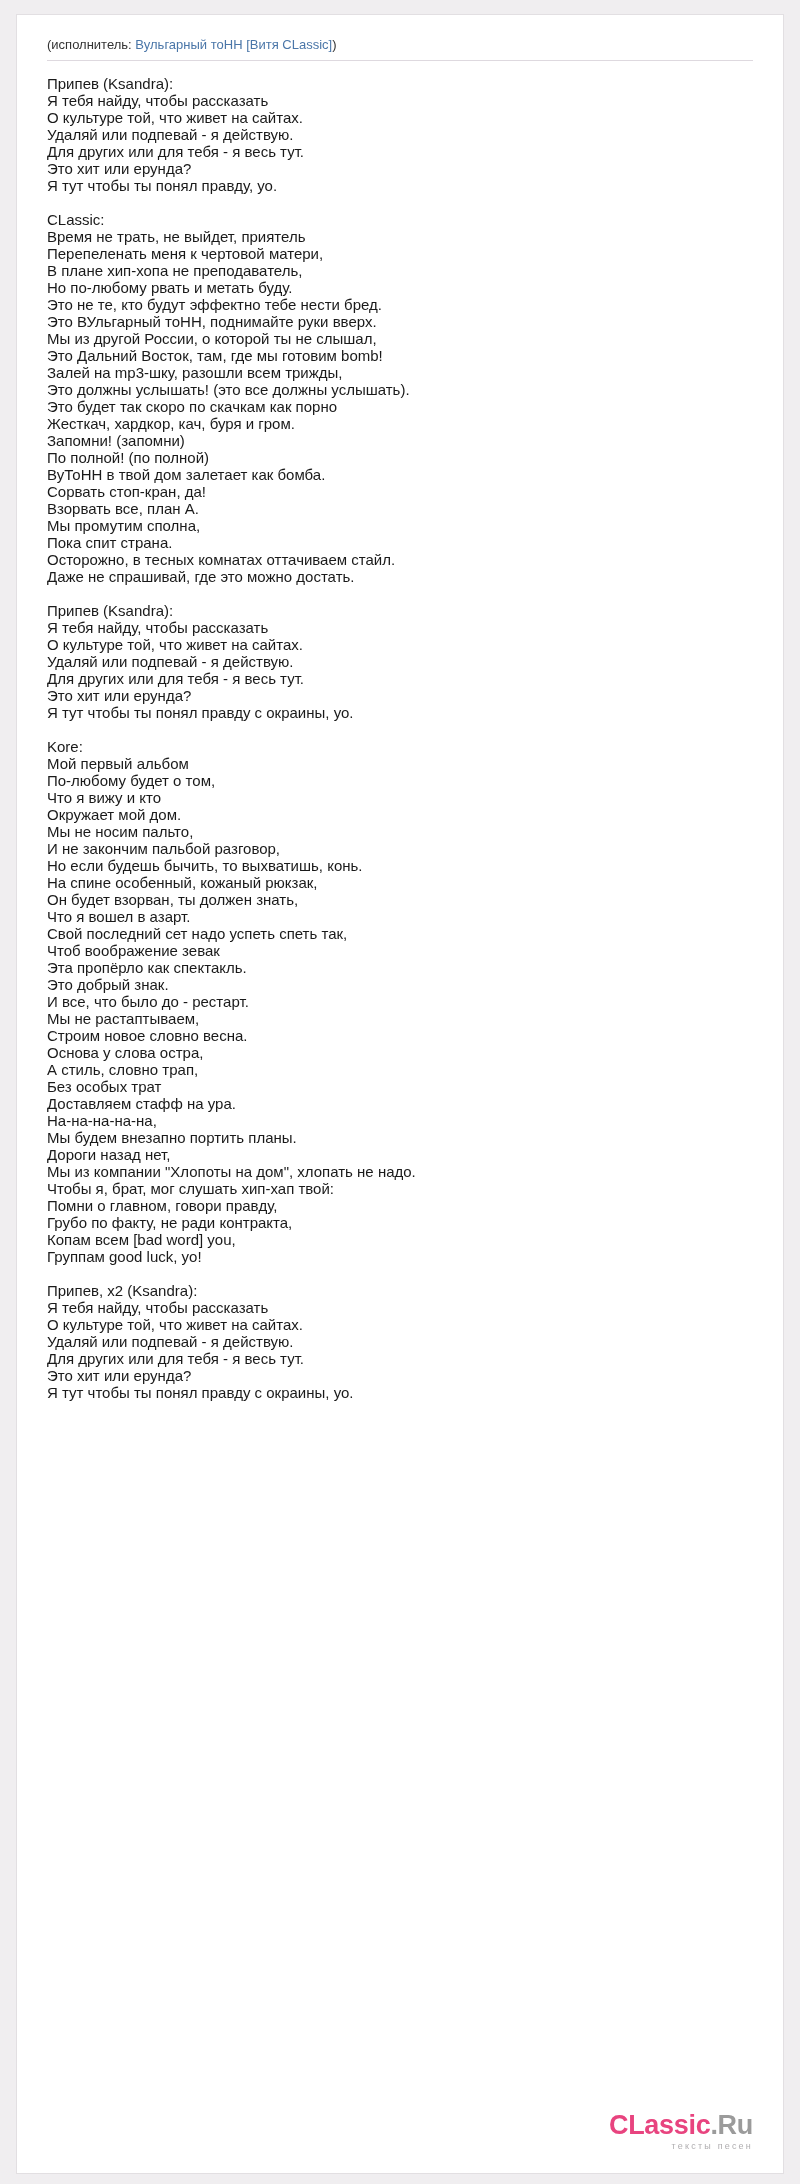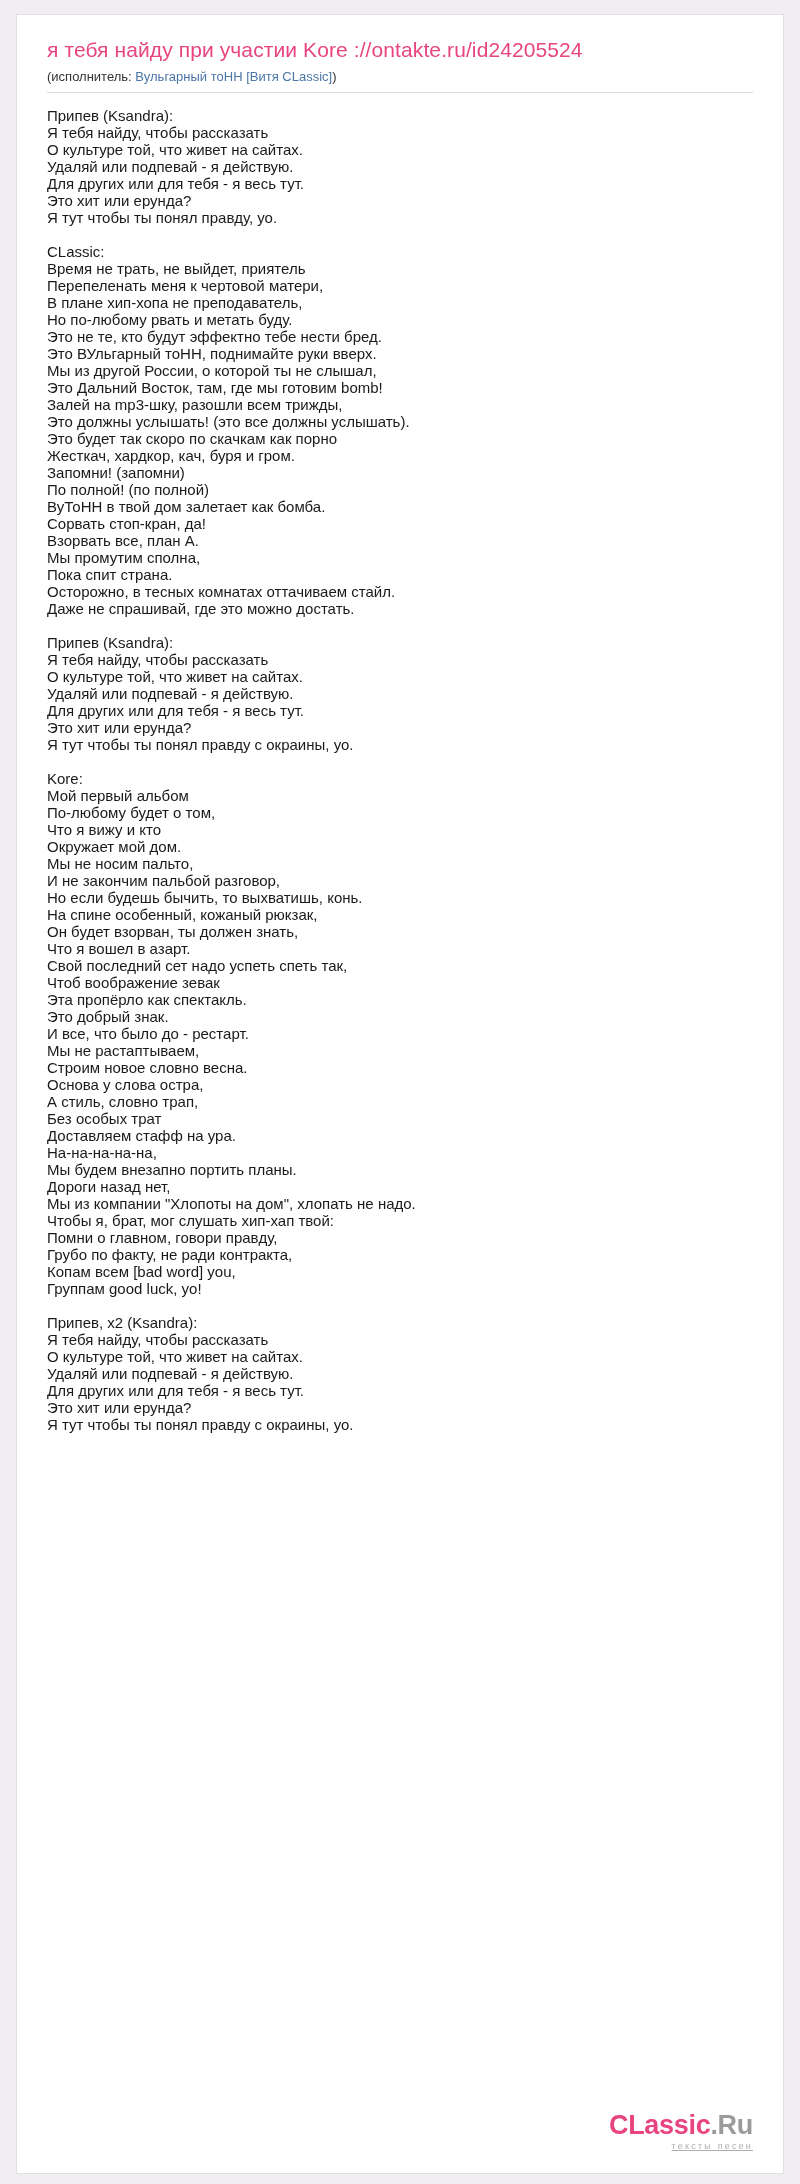--- a/index.html
+++ b/index.html
@@ -75,30 +75,28 @@
   .footer-logo .wk .ru {
     color: #9b9b9b;
   }
   .footer-logo .tagline {
     display: block;
     font-size: 9px;
     color: #b0aeb0;
     letter-spacing: 2.2px;
     margin-top: 3px;
     text-transform: lowercase;
-    text-decoration: underline;
   }
 </style>
 </head>
 <body>
 
 <div class="page">
   <div class="sheet">
 
-    <h1 class="song-title">я тебя найду при участии Kore ://ontakte.ru/id24205524</h1>
 
     <div class="performer"><span>(исполнитель: </span><a href="#">Вульгарный тоНН [Витя CLassic]</a><span>)</span></div>
 
     <hr class="divider">
 
     <pre class="lyrics">Припев (Ksandra):
 Я тебя найду, чтобы рассказать
 О культуре той, что живет на сайтах.
 Удаляй или подпевай - я действую.
 Для других или для тебя - я весь тут.

